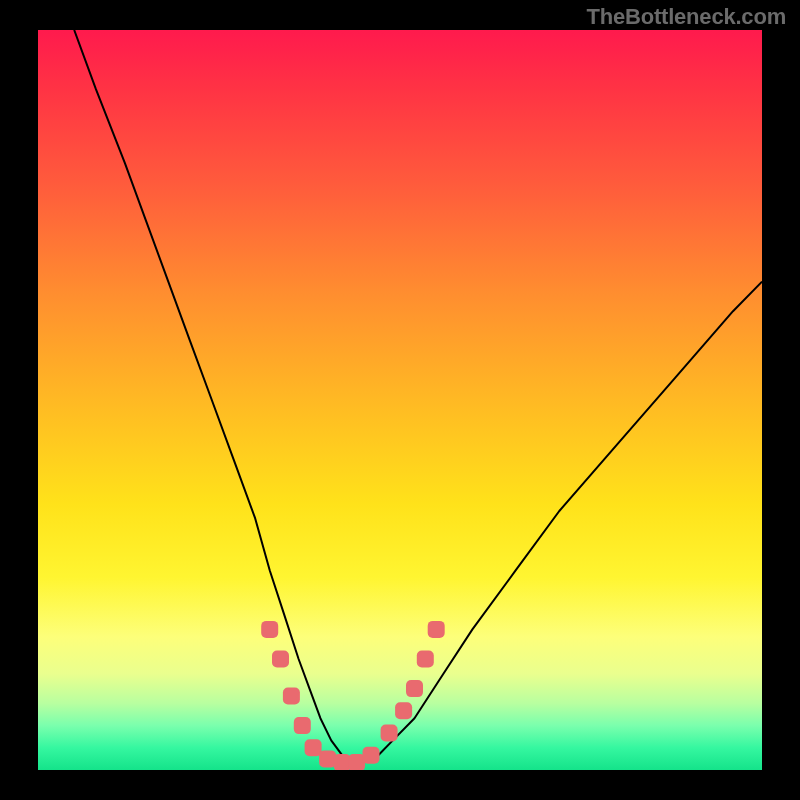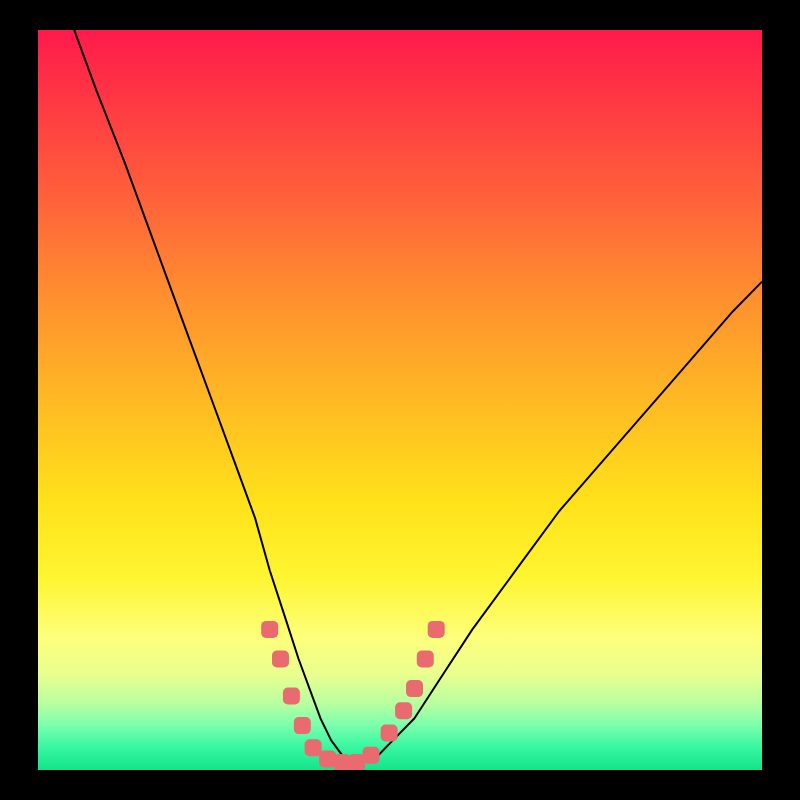--- a/index.html
+++ b/index.html
@@ -52,20 +52,21 @@
     font-size: 22px;
     font-weight: 600;
     color: #6b6b6b;
     letter-spacing: -0.2px;
   }
 </style>
 </head>
 <body>
 
 <div class="frame">
+  <div class="watermark">TheBottleneck.com</div>
   <div class="plot">
     <svg id="curve-svg" width="724" height="740" viewBox="0 0 724 740">
         <path d="M36.2 0.0 L57.9 59.2 L86.9 133.2 L108.6 192.4 L130.3 251.6 L152.0 310.8 L173.8 370.0 L195.5 429.2 L217.2 488.4 L231.7 540.2 L246.2 584.6 L260.6 629.0 L271.5 658.6 L282.4 688.2 L293.2 710.4 L304.1 725.2 L314.9 732.6 L325.8 732.6 L340.3 725.2 L354.8 710.4 L376.5 688.2 L405.4 643.8 L434.4 599.4 L477.8 540.2 L521.3 481.0 L579.2 414.4 L637.1 347.8 L695.0 281.2 L724.0 251.6 " fill="none" stroke="#000000" stroke-width="2" stroke-linejoin="round"></path>
         <rect x="223.2" y="590.9" width="17" height="17" rx="5" ry="5" fill="#e96a6f"></rect>
         <rect x="234.0" y="620.5" width="17" height="17" rx="5" ry="5" fill="#e96a6f"></rect>
         <rect x="244.9" y="657.5" width="17" height="17" rx="5" ry="5" fill="#e96a6f"></rect>
         <rect x="255.8" y="687.1" width="17" height="17" rx="5" ry="5" fill="#e96a6f"></rect>
         <rect x="266.6" y="709.3" width="17" height="17" rx="5" ry="5" fill="#e96a6f"></rect>
         <rect x="281.1" y="720.4" width="17" height="17" rx="5" ry="5" fill="#e96a6f"></rect>
         <rect x="295.6" y="724.1" width="17" height="17" rx="5" ry="5" fill="#e96a6f"></rect>

